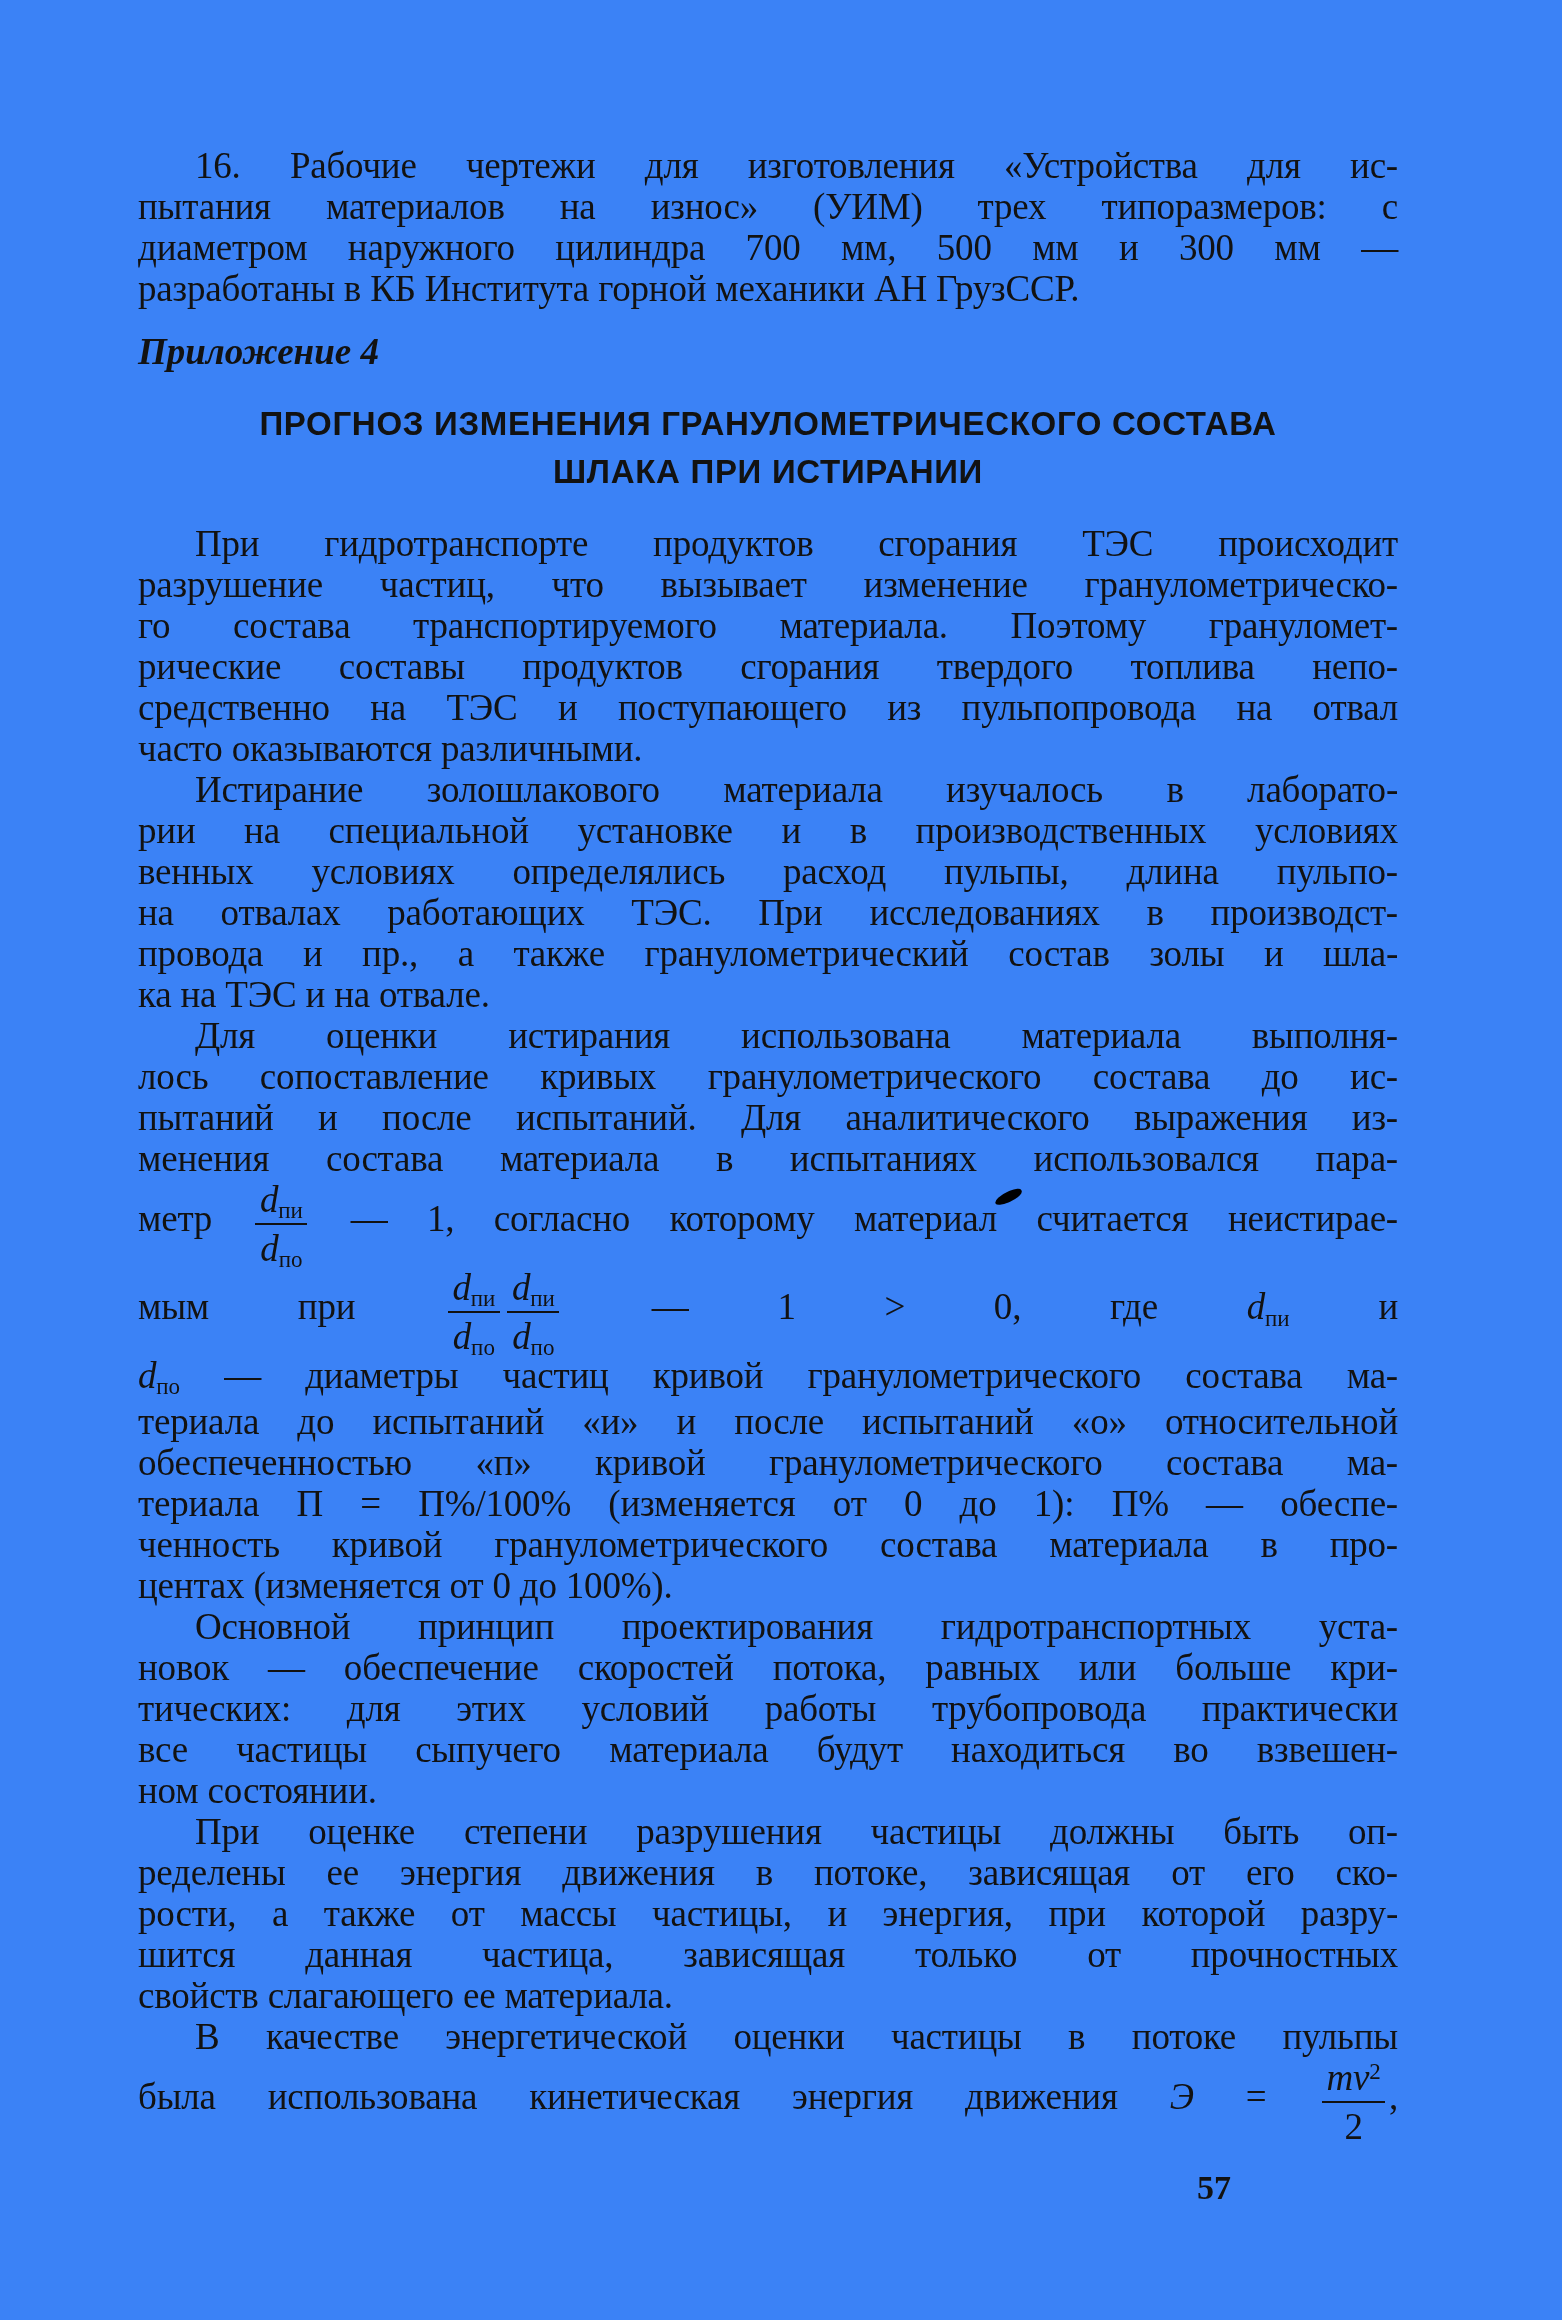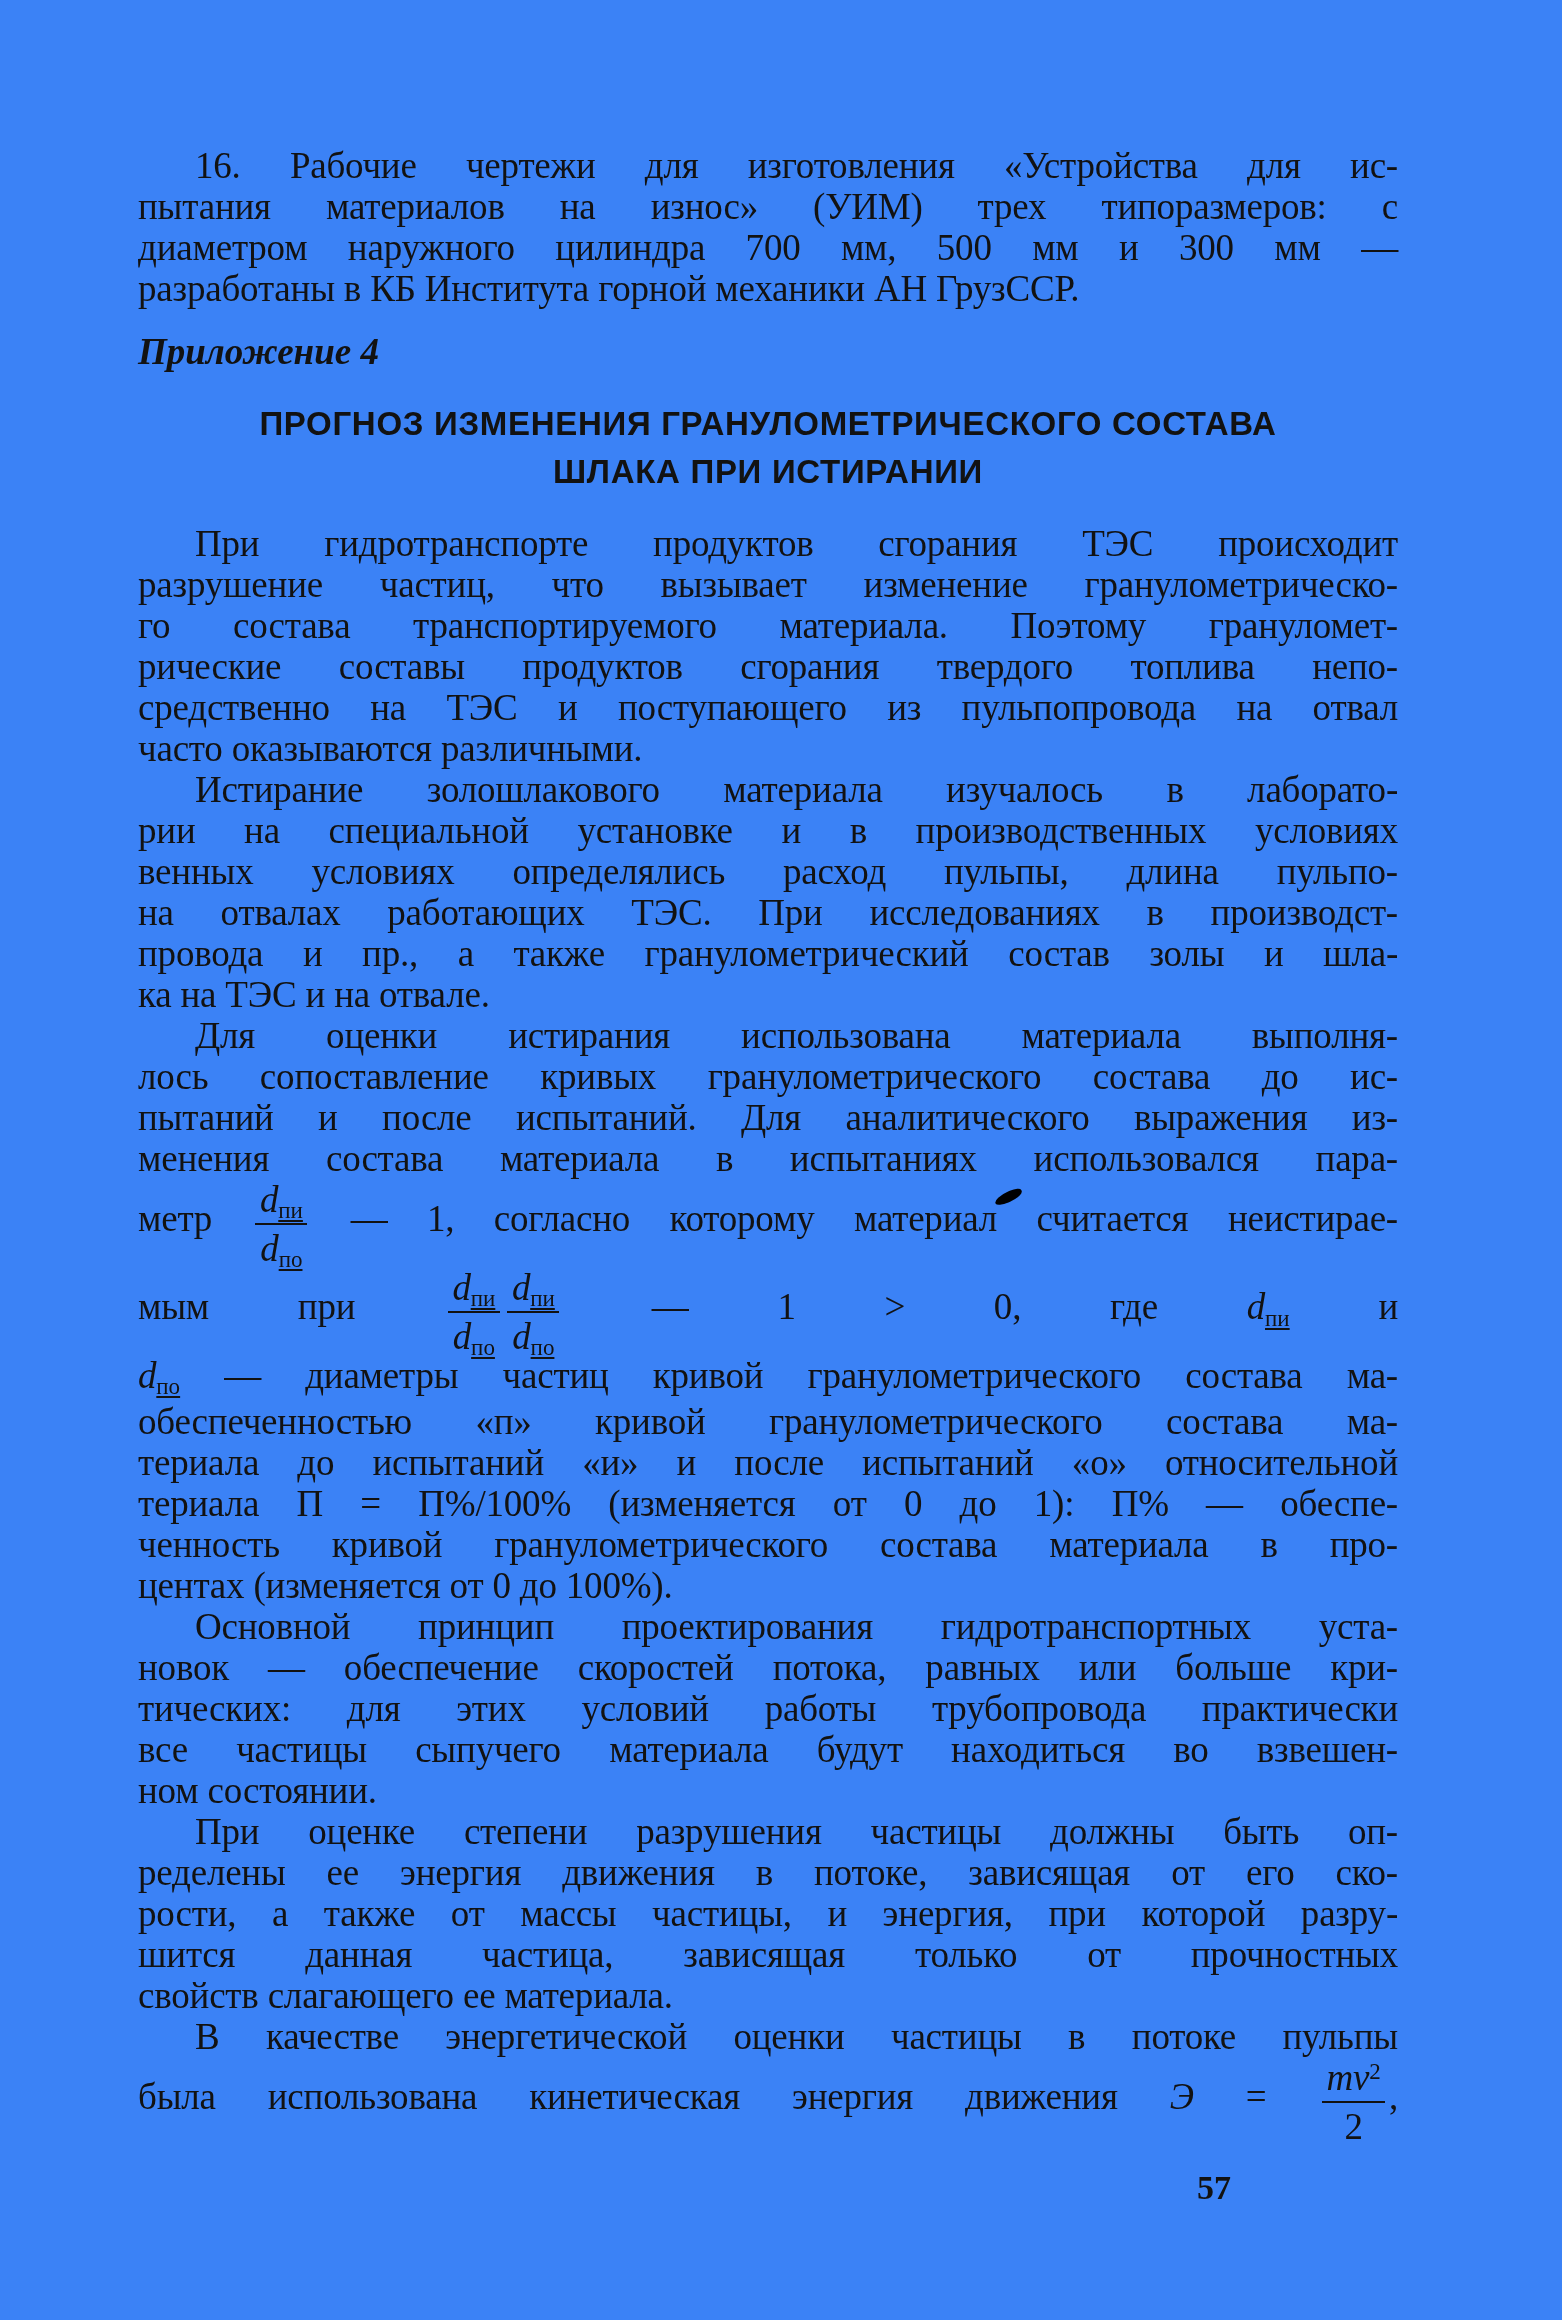--- a/index.html
+++ b/index.html
@@ -51,21 +51,21 @@
     flex-direction:column;
     align-items:center;
     vertical-align:middle;
     line-height:1;
     margin:0 3.7px;
     text-indent:0;
   }
   .frac .num{border-bottom:2.8px solid #121212;padding:1.8px 4.6px 5.5px 4.6px;}
   .frac .den{padding-top:4.6px;}
   .it{font-style:italic;}
-  .ss{font-size:23px;letter-spacing:0;position:relative;top:6.4px;text-decoration:underline;}
+  .ss{font-size:23px;letter-spacing:0;position:relative;top:6.4px;}
   .sup{font-size:23px;position:relative;top:-11px;}
   .pagenum-row{
     margin-top:24px;
     text-align:right;
     padding-right:167px;
     font-size:34px;
     font-weight:bold;
   }
   .ink-blob{
     position:absolute;
@@ -125,22 +125,22 @@
               <span class="den"><span class="it">d</span><span class="ss">по</span></span>
             </span><span> — 1, согласно которому материал считается неистирае-</span></div>
           <div class="line"><span>мым при </span><span class="frac">
               <span class="num"><span class="it">d</span><span class="ss">пи</span></span>
               <span class="den"><span class="it">d</span><span class="ss">по</span></span>
             </span><span class="frac">
               <span class="num"><span class="it">d</span><span class="ss">пи</span></span>
               <span class="den"><span class="it">d</span><span class="ss">по</span></span>
             </span><span> — 1 &gt; 0, где </span><span><span class="it">d</span><span class="ss">пи</span></span><span> и</span></div>
           <div class="line"><span><span class="it">d</span><span class="ss">по</span></span><span> — диаметры частиц кривой гранулометрического состава ма-</span></div>
+          <div class="line"><span>териала до испытаний «и» и после испытаний «о» относительной</span></div>
           <div class="line"><span>обеспеченностью «п» кривой гранулометрического состава ма-</span></div>
-          <div class="line"><span>териала до испытаний «и» и после испытаний «о» относительной</span></div>
           <div class="line"><span>териала П = П%/100% (изменяется от 0 до 1): П% — обеспе-</span></div>
           <div class="line"><span>ченность кривой гранулометрического состава материала в про-</span></div>
           <div class="line left"><span>центах (изменяется от 0 до 100%).</span></div>
         </div>
         <div class="para">
           <div class="line indent"><span>Основной принцип проектирования гидротранспортных уста-</span></div>
           <div class="line"><span>новок — обеспечение скоростей потока, равных или больше кри-</span></div>
           <div class="line"><span>тических: для этих условий работы трубопровода практически</span></div>
           <div class="line"><span>все частицы сыпучего материала будут находиться во взвешен-</span></div>
           <div class="line left"><span>ном состоянии.</span></div>

